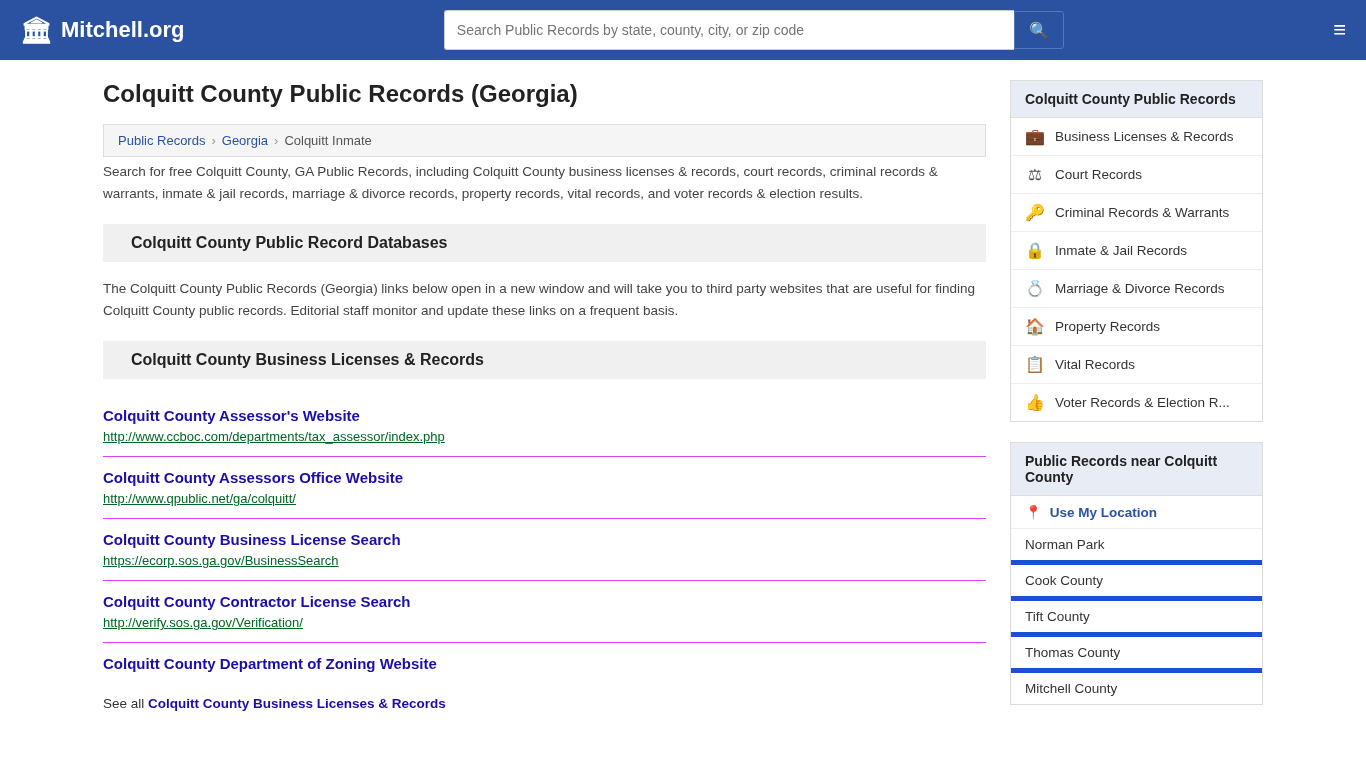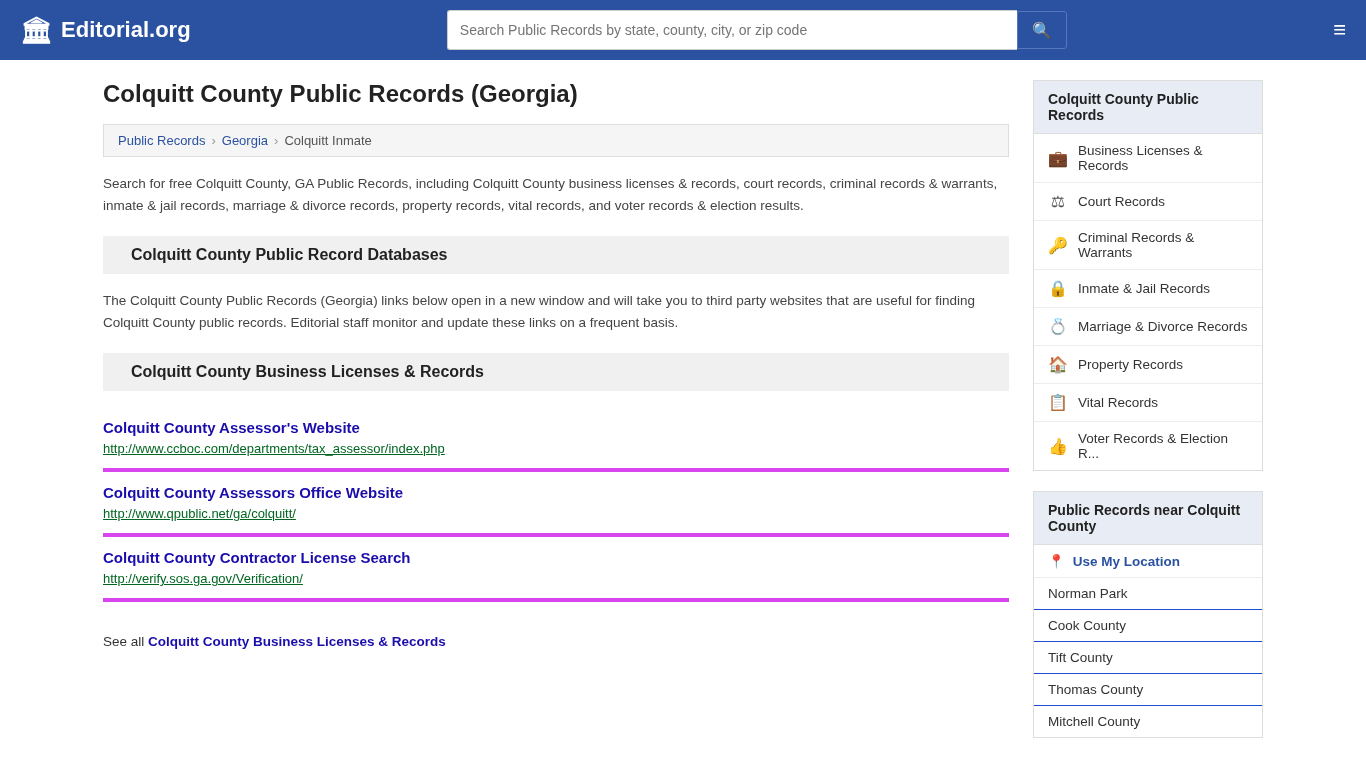--- a/index.html
+++ b/index.html
@@ -66,40 +66,40 @@
       margin: 0 auto;
       padding: 20px 20px 40px;
       display: flex;
       gap: 24px;
     }
     .main-content {
       flex: 1;
       min-width: 0;
     }
     .sidebar {
-      width: 230px;
+      width: 253px;
       flex-shrink: 0;
     }
 
     
     .page-title {
       font-size: 24px;
       font-weight: bold;
       color: #222;
       margin-bottom: 16px;
     }
 
     
     .breadcrumb {
       background: #f5f5f5;
       border: 1px solid #ddd;
       padding: 8px 14px;
       font-size: 13px;
       color: #555;
-      margin-bottom: 16px;
+      margin-bottom: 4px;
       display: flex;
       align-items: center;
       gap: 6px;
     }
     .breadcrumb a {
       color: #2a52a0;
       text-decoration: none;
     }
     .breadcrumb .sep { color: #999; }
 
@@ -125,21 +125,21 @@
     
     .body-text {
       font-size: 13.5px;
       color: #444;
       line-height: 1.6;
       margin-bottom: 20px;
     }
 
     
     .record-entry {
-      border-bottom: 4px solid #d946ef;
+      border-bottom: 1px solid #d946ef;
       padding: 12px 0;
     }
     .record-entry:last-child { border-bottom: none; }
     .record-link {
       font-size: 15px;
       font-weight: bold;
       color: #1a0dab;
       text-decoration: none;
       display: block;
       margin-bottom: 4px;
@@ -191,21 +191,21 @@
       color: #555;
       width: 20px;
       text-align: center;
     }
     .sidebar-nearby {
       font-size: 13.5px;
       color: #333;
     }
     .sidebar-nearby-item {
       padding: 8px 14px;
-      border-bottom: 1px solid #1d4ed8;
+      border-bottom: 5px solid #1d4ed8;
       cursor: pointer;
     }
     .sidebar-nearby-item:last-child { border-bottom: none; }
     .use-location {
       display: flex;
       align-items: center;
       gap: 8px;
       padding: 8px 14px;
       border-bottom: 1px solid #eee;
       cursor: pointer;
@@ -213,21 +213,21 @@
       font-size: 13.5px;
       font-weight: bold;
     }
   </style>
 </head>
 <body>
 
 <header class="header">
   <a class="header-logo" href="#">
     <span class="logo-icon">🏛</span>
-    <span>Editorial.org</span>
+    <span>Mitchell.org</span>
   </a>
   <div class="header-search">
     <input type="text" placeholder="Search Public Records by state, county, city, or zip code" style="">
     <button>🔍</button>
   </div>
   <span class="header-menu-icon">≡</span>
 </header>
 
 <div class="container">
 
@@ -254,24 +254,29 @@
     <div>
       <div class="record-entry">
         <a class="record-link" href="#">Colquitt County Assessor's Website</a>
         <span class="record-url">http://www.ccboc.com/departments/tax_assessor/index.php</span>
       </div>
       <div class="record-entry">
         <a class="record-link" href="#">Colquitt County Assessors Office Website</a>
         <span class="record-url">http://www.qpublic.net/ga/colquitt/</span>
       </div>
       <div class="record-entry">
+        <a class="record-link" href="#">Colquitt County Business License Search</a>
+        <span class="record-url">https://ecorp.sos.ga.gov/BusinessSearch</span>
+      </div>
+      <div class="record-entry">
         <a class="record-link" href="#">Colquitt County Contractor License Search</a>
         <span class="record-url">http://verify.sos.ga.gov/Verification/</span>
       </div>
       <div class="record-entry">
+        <a class="record-link" href="#">Colquitt County Department of Zoning Website</a>
       </div>
     </div>
 
     <p class="see-all">
       <span>See all </span><a href="#">Colquitt County Business Licenses &amp; Records</a>
     </p>
 
   </div>
 
   <aside class="sidebar">

